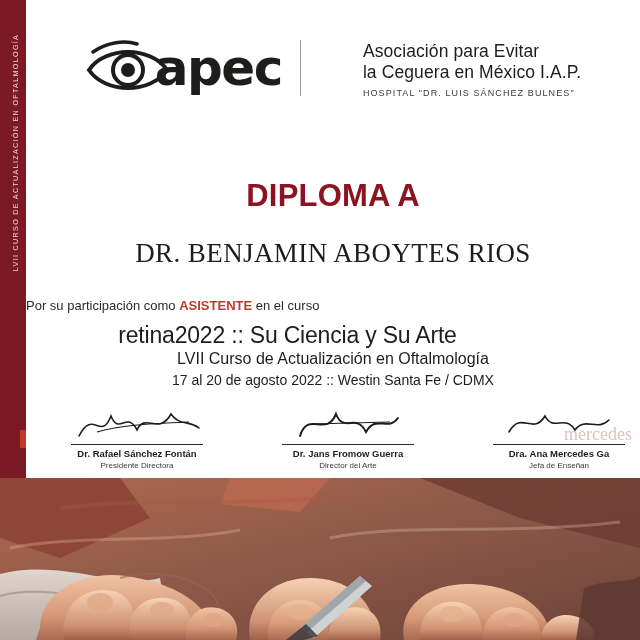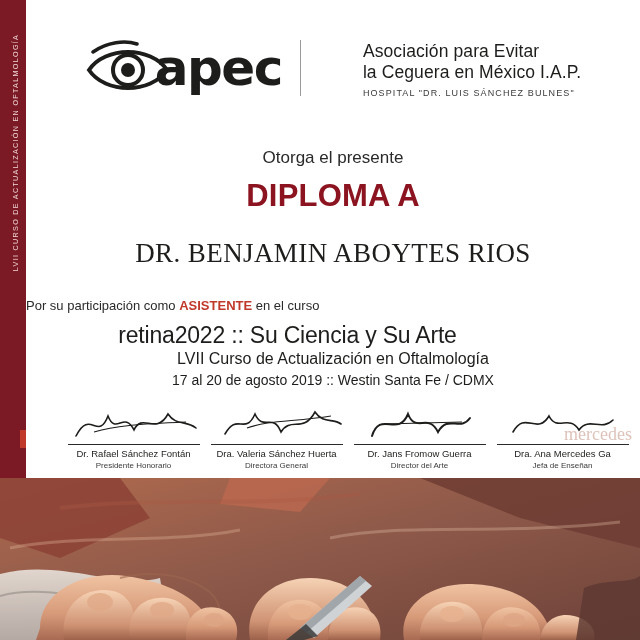--- a/index.html
+++ b/index.html
@@ -220,21 +220,21 @@
     margin: 0 auto;
   }
   .sig-rule {
     width: 132px;
     height: 1px;
     background: #2a2a2a;
     margin: 0 auto 3px auto;
   }
   .sig-name {
     font-size: 9.5px;
-    font-weight: 400;
+    font-weight: 700;
     color: #1d1d1b;
     line-height: 12px;
     white-space: nowrap;
   }
   .sig-role {
     font-size: 8px;
     color: #3a3a3a;
     line-height: 11px;
     white-space: nowrap;
   }
@@ -292,59 +292,47 @@
         <span class="brand-word">apec</span>
         <span class="brand-divider"></span>
         <span class="brand-lines">
           <div class="brand-line1">Asociación para Evitar</div>
           <div class="brand-line2">la Ceguera en México I.A.P.</div>
           <div class="brand-line3">HOSPITAL  "DR. LUIS SÁNCHEZ BULNES"</div>
         </span>
       </div>
     </div>
 
-    <div class="grants">Otorga el presente</div>
     <div class="diploma-title">DIPLOMA A</div>
     <div class="recipient">DR. BENJAMIN ABOYTES RIOS</div>
 
     <div class="participation">
       <span>Por su participación como</span>
       <span class="role">ASISTENTE</span>
       <span>en el curso</span>
     </div>
 
     <div class="course-name">retina2022 :: Su Ciencia y Su Arte</div>
     <div class="course-sub">LVII Curso de Actualización en Oftalmología</div>
-    <div class="course-date">17 al 20 de agosto 2019 :: Westin Santa Fe / CDMX</div>
+    <div class="course-date">17 al 20 de agosto 2022 :: Westin Santa Fe / CDMX</div>
 
     <div class="signatures">
 
       <div class="sig">
         <span class="sig-mark">
           <svg class="sig-mark" viewBox="0 0 140 42" width="140" height="42">
             <path d="M12 34 C26 6, 34 40, 44 14 C52 34, 60 8, 70 28 C78 10, 92 34, 104 12 C112 24, 122 18, 132 26" fill="none" stroke="#1d1d1b" stroke-width="1.6" stroke-linecap="round"></path>
             <path d="M30 30 C50 24, 74 22, 122 20" fill="none" stroke="#1d1d1b" stroke-width="1.2"></path>
           </svg>
         </span>
         <div class="sig-rule"></div>
         <div class="sig-name">Dr. Rafael Sánchez Fontán</div>
-        <div class="sig-role">Presidente  Honorario</div>
+        <div class="sig-role">Presidente  Directora</div>
       </div>
 
-      <div class="sig">
-        <span class="sig-mark">
-          <svg class="sig-mark" viewBox="0 0 140 42" width="140" height="42">
-            <path d="M18 32 C30 10, 38 34, 48 12 C56 30, 66 10, 74 30 C84 14, 96 32, 108 10 C116 22, 126 16, 134 22" fill="none" stroke="#1d1d1b" stroke-width="1.6" stroke-linecap="round"></path>
-            <path d="M40 26 C62 18, 88 20, 124 14" fill="none" stroke="#1d1d1b" stroke-width="1.1"></path>
-          </svg>
-        </span>
-        <div class="sig-rule"></div>
-        <div class="sig-name">Dra. Valeria Sánchez Huerta</div>
-        <div class="sig-role">Directora General</div>
-      </div>
 
       <div class="sig">
         <span class="sig-mark">
           <svg class="sig-mark" viewBox="0 0 140 42" width="140" height="42">
             <path d="M22 34 C30 8, 48 36, 58 12 C66 32, 78 10, 88 30 C98 12, 110 30, 120 16" fill="none" stroke="#1d1d1b" stroke-width="2" stroke-linecap="round"></path>
             <path d="M34 22 L112 20" fill="none" stroke="#1d1d1b" stroke-width="1.2"></path>
           </svg>
         </span>
         <div class="sig-rule"></div>
         <div class="sig-name">Dr. Jans Fromow Guerra</div>

